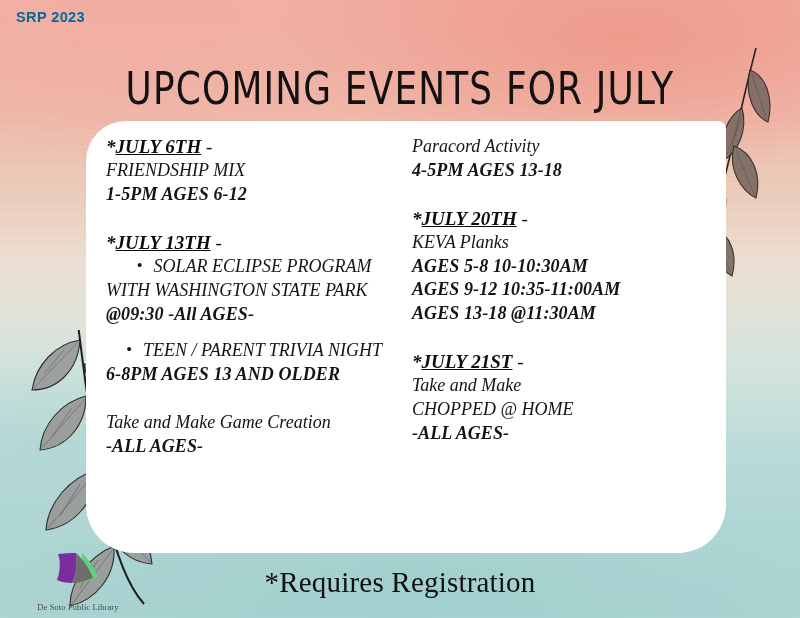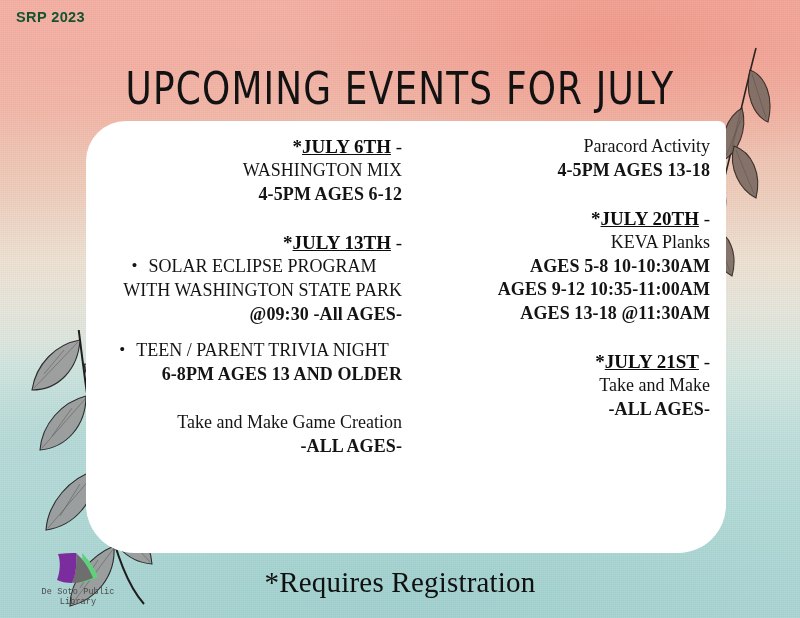--- a/index.html
+++ b/index.html
@@ -45,21 +45,21 @@
       repeating-linear-gradient(0deg, rgba(255,255,255,0.16) 0 1px, rgba(0,0,0,0.035) 1px 2px),
       repeating-linear-gradient(90deg, rgba(255,255,255,0.16) 0 1px, rgba(0,0,0,0.035) 1px 2px);
     opacity:.55;
     mix-blend-mode:multiply;
   }
   
   .srp-tag {
     position:absolute; left:16px; top:9px;
     font-family:"Liberation Sans", sans-serif;
     font-weight:bold; font-size:14.5px;
-    letter-spacing:.4px; color:#14532d;
+    letter-spacing:.4px; color:#0369a1;
   }
   .poster-title {
     position:absolute; left:0; right:0; top:64px;
     text-align:center;
     font-family:"DejaVu Sans", sans-serif;
     font-size:37px;
     font-weight:500;
     letter-spacing:1.2px;
     color:#121212;
     transform:scaleY(1.18) scaleX(0.97);
@@ -75,21 +75,21 @@
   }
   .card-inner {
     position:absolute; inset:0;
     display:flex;
     padding:14px 6px 6px 6px;
   }
   .col { flex:1 1 50%; position:relative; }
   .col-left  { padding-left:14px;  padding-right:4px; }
   .col-right { padding-left:6px;   padding-right:10px; }
 
-  .event { text-align:right; }
+  .event { text-align:left;font-style:italic; }
   .event + .event { margin-top:24px; }
 
   .ev-date {
     font-size:19px; color:#0d0d0d;
     line-height:1.28; white-space:nowrap;
   }
   .ev-date .star { font-weight:bold; }
   .ev-date .dayname {
     font-weight:bold; text-decoration:underline;
     text-underline-offset:1px;
@@ -115,22 +115,22 @@
   .footer-note {
     position:absolute; left:0; right:0; top:566px;
     text-align:center;
     font-size:29px; color:#101010;
     letter-spacing:.2px;
   }
   
   .logo { position:absolute; left:22px; top:551px; width:112px; }
   .logo-mark { display:block; margin:0 auto; }
   .logo-text {
-    margin-top:2px; text-align:center;
-    font-family:Liberation Mono, monospace;
+    margin-top:17px; text-align:center;
+    font-family:Liberation Serif, serif;
     font-size:8.5px; color:#4a4a4a; letter-spacing:.1px;
   }
   
   .botanical { position:absolute; pointer-events:none; }
   .bot-left  { left:-6px;  top:330px;  width:190px; height:280px; }
   .bot-right { right:22px; top:42px;   width:140px; height:240px; }
 </style>
 </head>
 <body>
 
@@ -177,22 +177,22 @@
 
   <div class="srp-tag">SRP 2023</div>
 
   <div class="poster-title">UPCOMING EVENTS FOR JULY</div>
 
   <div class="card">
     <div class="card-inner">
       <div class="col col-left" id="col-left">
           <div class="event">
             <div class="ev-date"><span class="star">*</span><span class="dayname">JULY 6TH</span><span class="dash"> -</span></div>
-            <div class="ev-line">WASHINGTON MIX</div>
-            <div class="ev-line bold">4-5PM   AGES 6-12</div>
+            <div class="ev-line">FRIENDSHIP MIX</div>
+            <div class="ev-line bold">1-5PM   AGES 6-12</div>
           </div>
           <div class="event">
             <div class="ev-date"><span class="star">*</span><span class="dayname">JULY 13TH</span><span class="dash"> -</span></div>
             <div class="ev-bullet-row">
               <span class="dot">•</span>
               <span>SOLAR ECLIPSE PROGRAM</span>
             </div>
             <div class="ev-line">WITH WASHINGTON STATE PARK</div>
             <div class="ev-line bold">@09:30   -All AGES-</div>
             <div class="gap-md"></div>
@@ -215,20 +215,21 @@
           <div class="event">
             <div class="ev-date"><span class="star">*</span><span class="dayname">JULY 20TH</span><span class="dash"> -</span></div>
             <div class="ev-line">KEVA Planks</div>
             <div class="ev-line bold">AGES 5-8   10-10:30AM</div>
             <div class="ev-line bold">AGES 9-12  10:35-11:00AM</div>
             <div class="ev-line bold">AGES 13-18 @11:30AM</div>
           </div>
           <div class="event">
             <div class="ev-date"><span class="star">*</span><span class="dayname">JULY 21ST</span><span class="dash"> -</span></div>
             <div class="ev-line">Take and Make</div>
+            <div class="ev-line">CHOPPED @ HOME</div>
             <div class="ev-line bold">-ALL AGES-</div>
           </div>
         </div>
     </div>
   </div>
 
   <div class="footer-note">*Requires Registration</div>
 
   <div class="logo">
     <svg class="logo-mark" width="52" height="34" viewBox="0 0 52 34">

